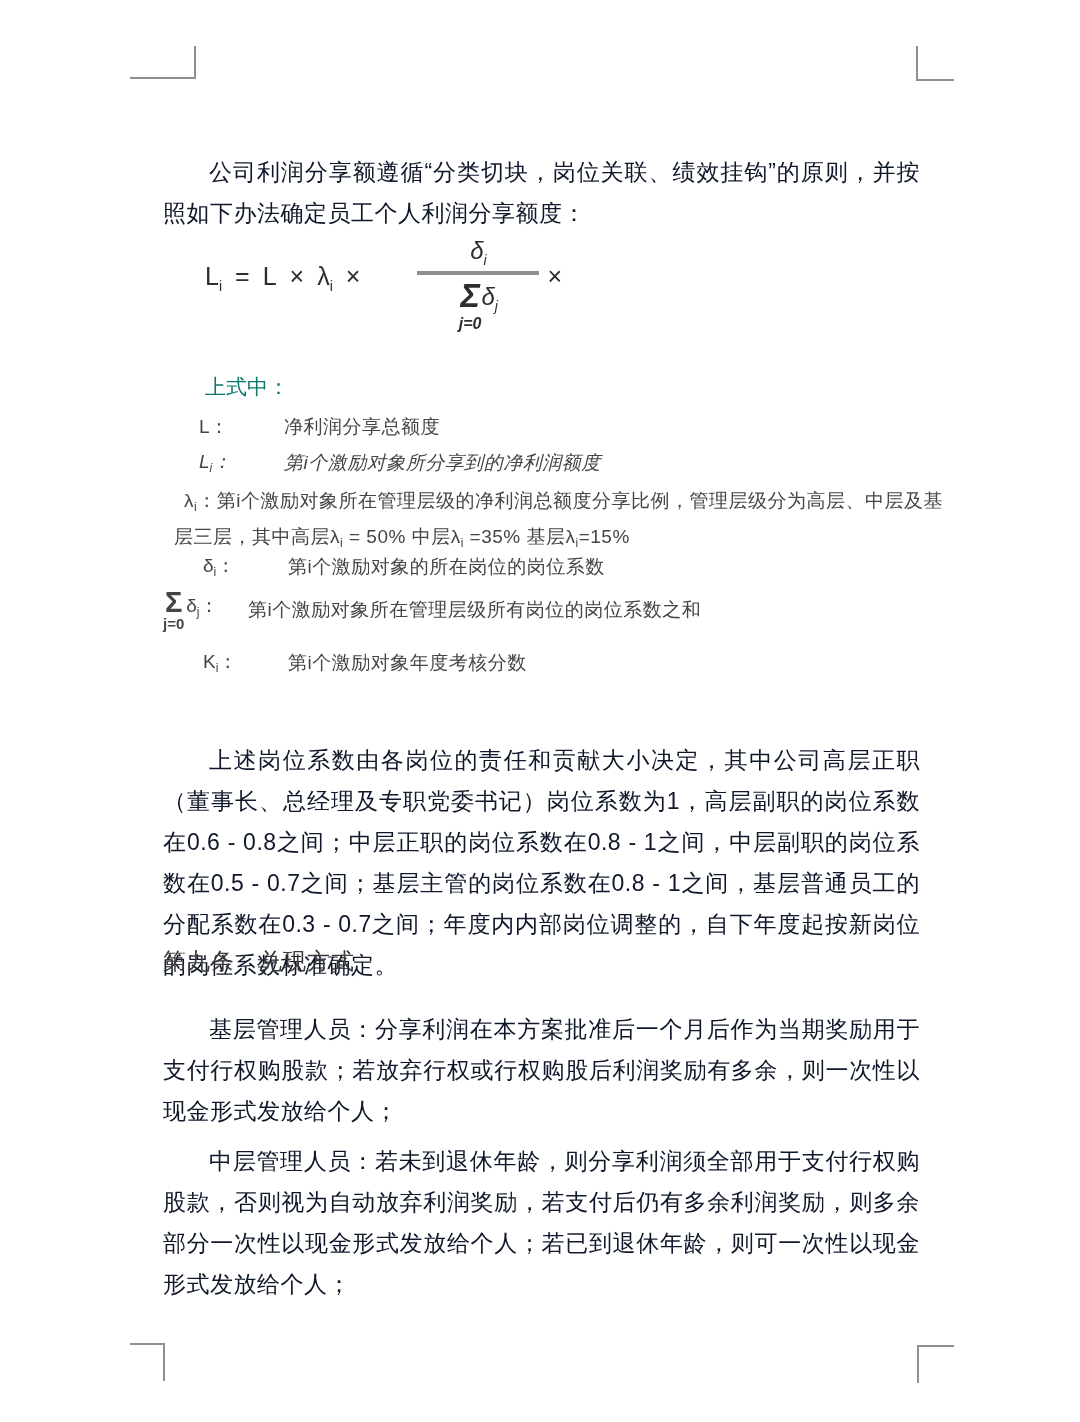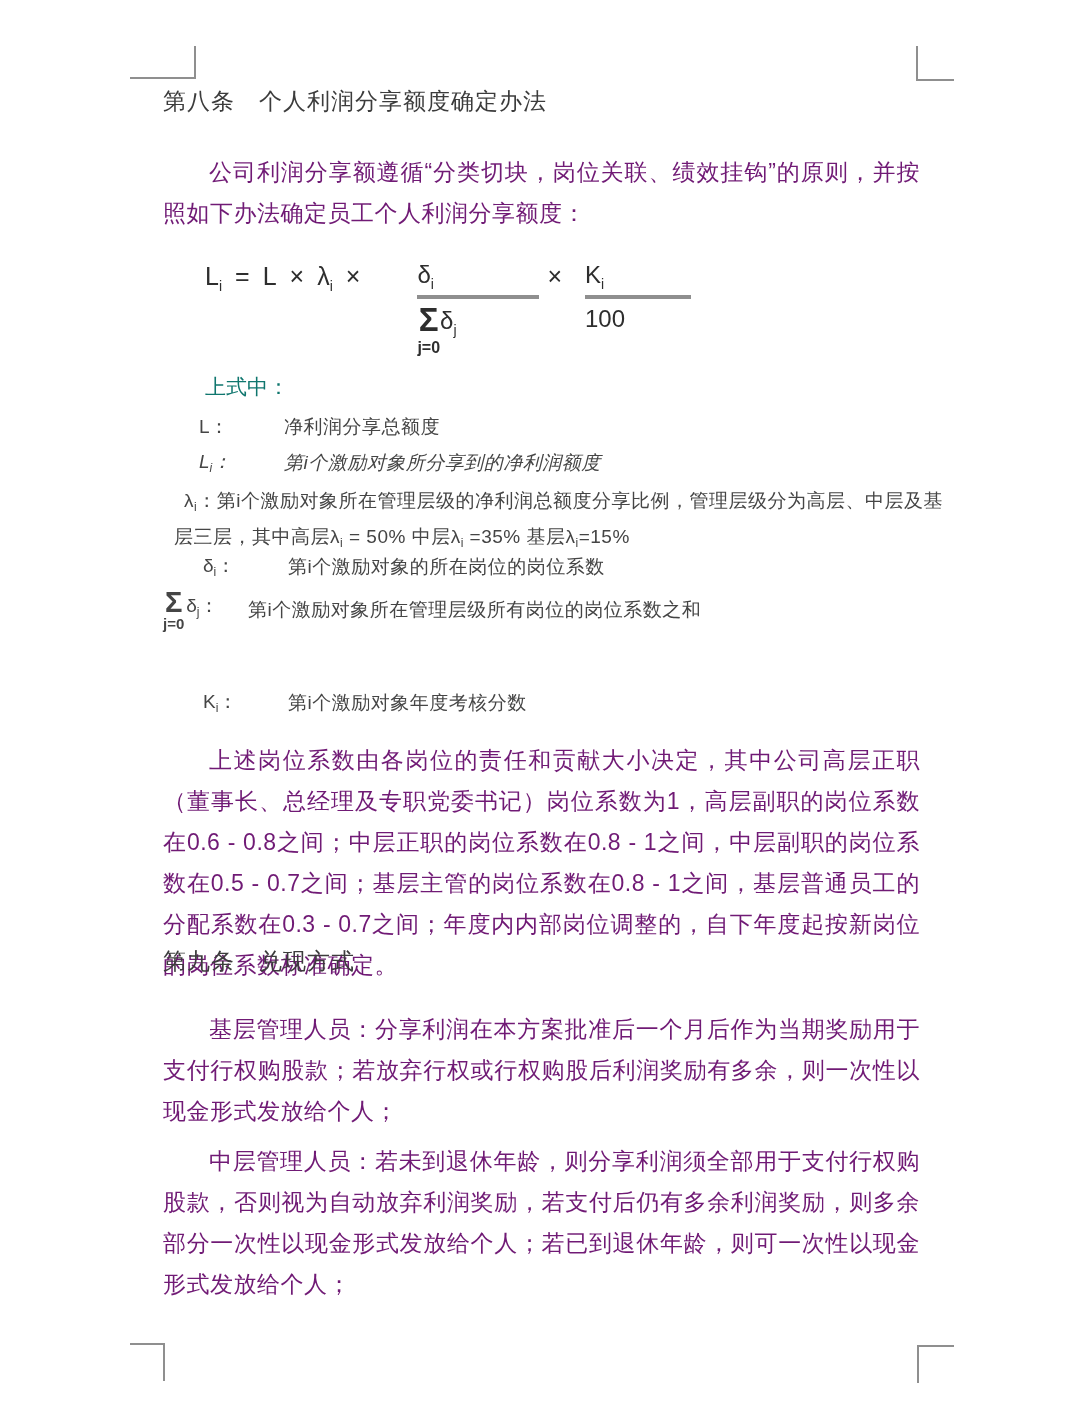--- a/index.html
+++ b/index.html
@@ -12,32 +12,32 @@
   .mark { position:absolute; }
   .mark-tl { left:130px; top:46px;  width:64px; height:31px; border-right:2px solid #8f8f8f; border-bottom:2px solid #8f8f8f; }
   .mark-tr { left:916px; top:46px;  width:36px; height:33px; border-left:2px solid #8f8f8f;  border-bottom:2px solid #8f8f8f; }
   .mark-bl { left:130px; top:1343px; width:33px; height:36px; border-right:2px solid #8f8f8f; border-top:2px solid #8f8f8f; }
   .mark-br { left:917px; top:1345px; width:35px; height:36px; border-left:2px solid #8f8f8f;  border-top:2px solid #8f8f8f; }
 
   .heading { position:absolute; left:163px; font-size:23px; line-height:27px; color:#3c3c3c; letter-spacing:1px; }
   .para {
     position:absolute; left:163px; width:757px;
     font-size:23px; line-height:41px; text-align:justify;
-    text-indent:2em; color:#701a75; letter-spacing:0.5px;
+    text-indent:2em; color:#0f172a; letter-spacing:0.5px;
   }
 
   
   .formula {
     position:absolute; left:205px; top:230px; height:135px;
     display:flex; align-items:flex-start; color:#2e2e2e;
     font-size:25px; filter:blur(0.3px);
   }
   .fitem { margin-top:32px; margin-right:13px; white-space:nowrap; }
   .fsub  { display:inline-block; font-size:14px; transform:translateY(6px); }
-  .frac  { display:flex; flex-direction:column; margin-top:31px; }
+  .frac  { display:flex; flex-direction:column; align-items:center; margin-top:7px;font-style:italic; }
   .frac1 { margin-left:57px; margin-right:8px; width:122px; }
   .frac2 { margin-left:10px; width:106px; }
   .fbar  { height:4px; background:#8f8f8f; width:100%; margin:6px 0 4px 0; }
   .fnum  { font-size:24px; }
   .fden  { display:flex; align-items:flex-start; }
   .sigstack { display:flex; flex-direction:column; align-items:center; }
   .sigma { font-size:33px; font-weight:bold; line-height:34px; }
   .sigunder { font-size:16px; font-weight:bold; line-height:18px; margin-top:2px; }
   .dj { font-size:24px; margin-top:4px; }
   .f100 { font-size:24px; margin-top:2px; }
@@ -60,21 +60,20 @@
 </head>
 <body>
 
 <div class="page">
 
   <div class="mark mark-tl"></div>
   <div class="mark mark-tr"></div>
   <div class="mark mark-bl"></div>
   <div class="mark mark-br"></div>
 
-  <div class="heading" style="top:88px">第八条　个人利润分享额度确定办法</div>
 
   <div class="para" style="top:152px">公司利润分享额遵循“分类切块，岗位关联、绩效挂钩”的原则，并按照如下办法确定员工个人利润分享额度：</div>
 
   <div class="formula">
     <span class="fitem"><span>L</span><span class="fsub">i</span></span>
     <span class="fitem">=</span>
     <span class="fitem">L</span>
     <span class="fitem">×</span>
     <span class="fitem"><span>λ</span><span class="fsub">i</span></span>
     <span class="fitem" style="margin-right:0">×</span>
@@ -86,25 +85,20 @@
         <span class="sigstack">
           <span class="sigma">Σ</span>
           <span class="sigunder">j=0</span>
         </span>
         <span class="dj"><span>δ</span><span class="fsub">j</span></span>
       </span>
     </span>
 
     <span class="fitem" style="margin-top:32px">×</span>
 
-    <span class="frac frac2">
-      <span class="fnum"><span>K</span><span class="fsub">i</span></span>
-      <span class="fbar"></span>
-      <span class="f100">100</span>
-    </span>
   </div>
 
   <div class="note">上式中：</div>
 
   <div class="defs" style="top: 412px;">
 
     <div class="def-row def-flex" style="top: 3px;">
       <span class="def-sym-cell" style="padding-left:36px"><span>L</span><span>：</span></span>
       <span class="def-desc">净利润分享总额度</span>
     </div>
@@ -126,21 +120,21 @@
     <div class="def-row def-flex" style="top: 176px;">
       <span class="def-sym-cell">
         <span class="sum-stack">
             <span class="sum-row-sigma">Σ</span>
             <span class="sum-under">j=0</span>
           </span><span>δ</span><span class="dsub">j</span><span>：</span>
       </span>
       <span class="def-desc">第i个激励对象所在管理层级所有岗位的岗位系数之和</span>
     </div>
 
-    <div class="def-row def-flex" style="top: 238px; margin-top: 40px;">
+    <div class="def-row def-flex" style="top: 238px;">
       <span class="def-sym-cell" style="padding-left:40px"><span>K</span><span class="dsub">i</span><span>：</span></span>
       <span class="def-desc">第i个激励对象年度考核分数</span>
     </div>
 
   </div>
 
   <div class="para" style="top:740px">上述岗位系数由各岗位的责任和贡献大小决定，其中公司高层正职（董事长、总经理及专职党委书记）岗位系数为1，高层副职的岗位系数在0.6 - 0.8之间；中层正职的岗位系数在0.8 - 1之间，中层副职的岗位系数在0.5 - 0.7之间；基层主管的岗位系数在0.8 - 1之间，基层普通员工的分配系数在0.3 - 0.7之间；年度内内部岗位调整的，自下年度起按新岗位的岗位系数标准确定。</div>
 
   <div class="heading" style="top:948px">第九条　兑现方式</div>
 

